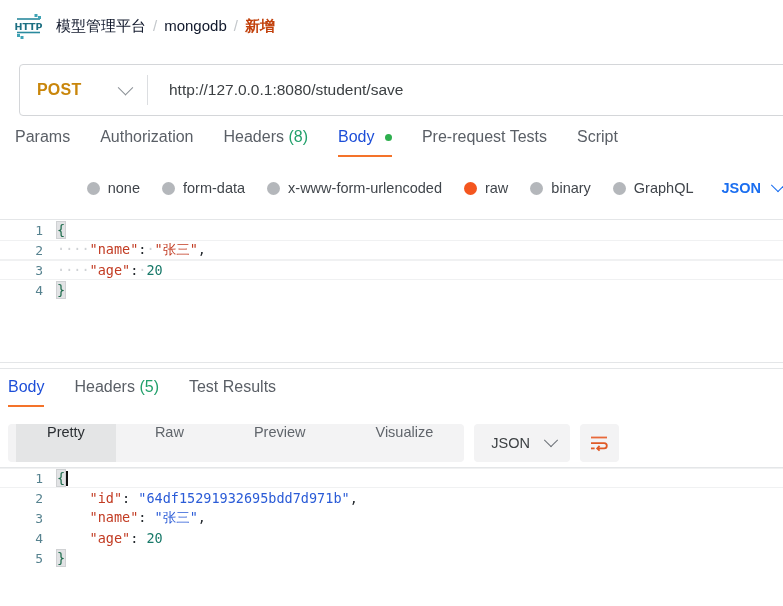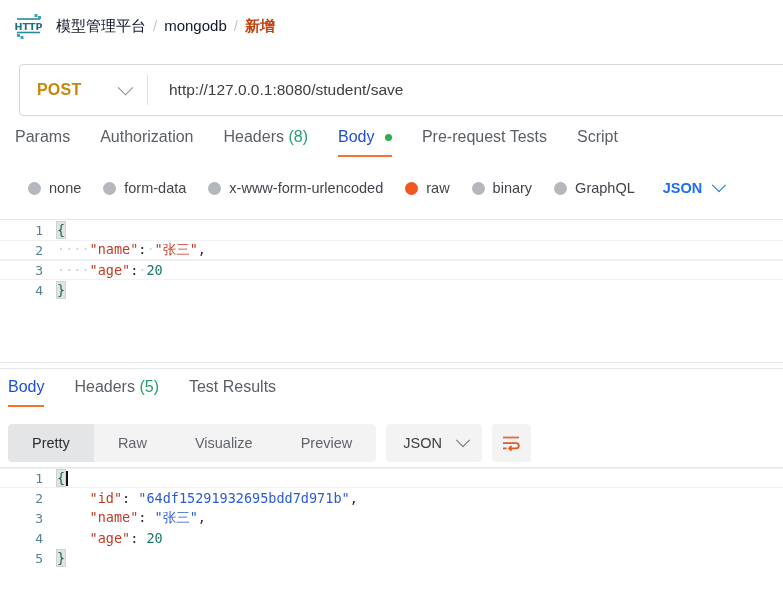--- a/index.html
+++ b/index.html
@@ -61,21 +61,21 @@
   .tab.active:first-child::after { left: 0; }
   .count-badge { color: #22a06b; }
   .dot-indicator {
     display: inline-block; width: 7px; height: 7px; border-radius: 50%;
     background: #2eaf4e; margin-left: 6px; vertical-align: middle;
   }
 
   
   .body-opts {
     position: absolute; left: 0; top: 180px; width: 100%;
-    display: flex; align-items: center; padding-left: 28px;
+    display: flex; align-items: center; padding-left: 28px; justify-content: flex-end;
   }
   .opt { display: flex; align-items: center; margin-right: 22px; cursor: pointer; }
   .radio {
     width: 13px; height: 13px; border-radius: 50%;
     background: #b4b7bb; margin-right: 8px; flex: none;
   }
   .radio.sel { background: #f4561f; }
   .opt-label { font-size: 14.5px; color: #40454b; white-space: nowrap; }
   .json-select { display: flex; align-items: center; cursor: pointer; margin-left: 6px; }
   .json-label { color: #1a6ef0; font-weight: bold; font-size: 14.5px; }
@@ -128,22 +128,22 @@
   
   .resp-toolbar {
     position: absolute; left: 8px; top: 424px;
     display: flex; align-items: center; gap: 10px;
   }
   .seg-group {
     display: flex; background: #f3f3f4; border-radius: 4px; overflow: hidden;
     height: 38px;
   }
   .seg {
-    display: flex; align-items: center; padding: 0 24px;
-    font-size: 14.5px; color: #60656b; cursor: pointer; white-space: nowrap;
+    display: flex; padding: 0 31px;
+    font-size: 14.5px; color: #60656b; cursor: pointer; white-space: nowrap; margin-left: 8px;
   }
   .seg.active { background: #e4e5e6; color: #2b2f33; }
   .pill {
     display: flex; align-items: center; height: 38px; padding: 0 14px 0 17px;
     background: #f3f3f4; border-radius: 4px; cursor: pointer;
   }
   .pill-label { font-size: 14.5px; color: #3c4043; }
   .chev-gray { width: 10px; height: 10px; border-right: 1.6px solid #6d7278;
                border-bottom: 1.6px solid #6d7278;
                transform: rotate(45deg) translate(-2px,-2px); margin-left: 16px; }
@@ -273,24 +273,24 @@
 
 <div class="resp-toolbar">
   <div class="seg-group">
     <div class="seg active">
       <span>Pretty</span>
     </div>
     <div class="seg">
       <span>Raw</span>
     </div>
     <div class="seg">
-      <span>Visualize</span>
+      <span>Preview</span>
     </div>
     <div class="seg">
-      <span>Preview</span>
+      <span>Visualize</span>
     </div>
   </div>
   <div class="pill">
     <span class="pill-label">JSON</span>
     <span class="chev-gray"></span>
   </div>
   <div class="icon-btn">
     <svg width="20" height="17" viewBox="0 0 20 17">
       <line x1="2" y1="2.5" x2="18" y2="2.5" stroke="#e8693a" stroke-width="1.8"></line>
       <path d="M2 8.2 H15.2 a2.6 2.6 0 0 1 0 5.2 H8.6" fill="none" stroke="#e05a26" stroke-width="1.8"></path>

